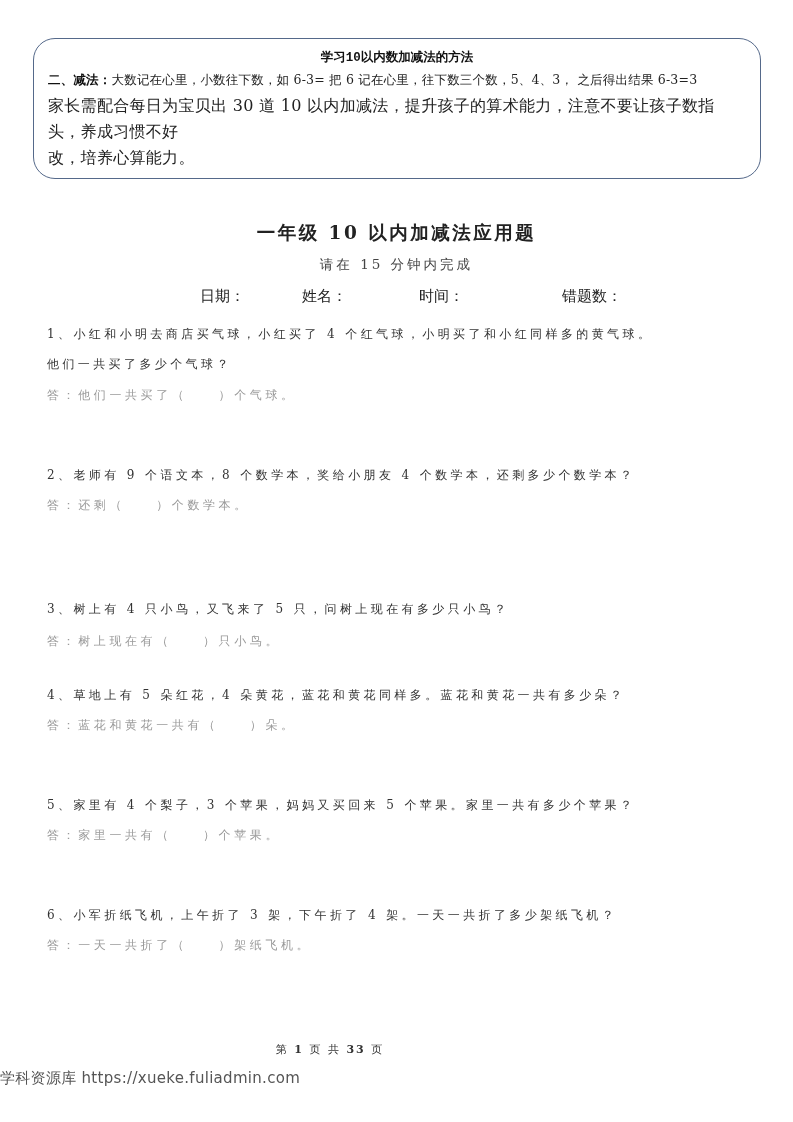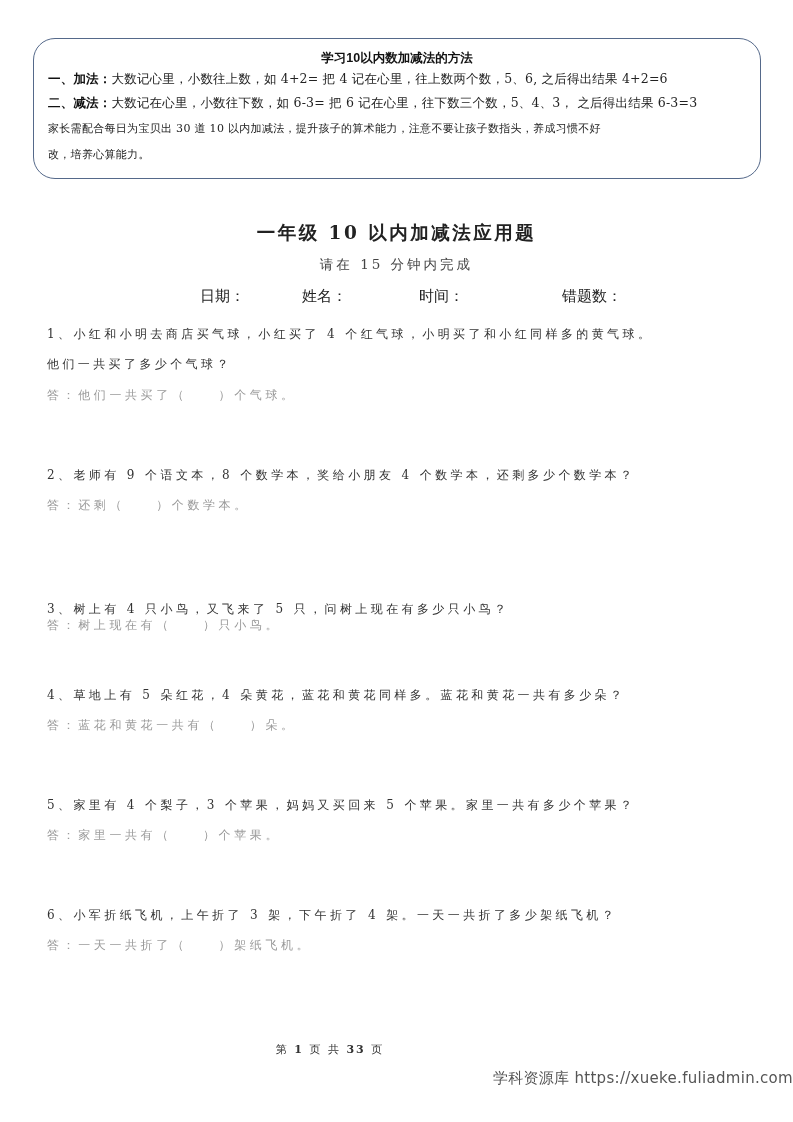--- a/index.html
+++ b/index.html
@@ -7,30 +7,30 @@
     width: 793px; height: 1122px; position: relative; overflow: hidden;
     font-family: "DejaVu Serif", "Liberation Serif", serif;
     color: #222;
   }
   .tip-box {
     position: absolute; left: 33px; top: 38px; width: 728px; height: 141px;
     border: 1.5px solid #55698a; border-radius: 22px; box-sizing: border-box;
     padding: 10px 14px 0 14px;
   }
   .tip-title {
-    text-align: center; font-family: Liberation Sans, sans-serif;
+    text-align: center; font-family: Liberation Mono, monospace;
     font-weight: bold; font-size: 12.5px; line-height: 18px; color: #111;
   }
   .tip-line {
     font-size: 12.5px; line-height: 26px; color: #222; white-space: nowrap;
     letter-spacing: 0.2px;
   }
   .tip-line b { font-family: "DejaVu Sans", "Liberation Sans", sans-serif; font-weight: bold; color: #111; }
   .tip-line.first { line-height: 22px; margin-top: 1px; }
-  .tip-para { font-size: 11px; line-height: 26px; color: #222; letter-spacing: 0.3px; }
+  .tip-para { font-size: 16px; line-height: 26px; color: #222; letter-spacing: 0.3px; }
 
   .main-title {
     position: absolute; left: 0; width: 793px; top: 220px; text-align: center;
     font-family: "DejaVu Serif", "Liberation Serif", serif; font-weight: bold;
     font-size: 18.5px; letter-spacing: 2.5px; color: #222;
   }
   .subtitle {
     position: absolute; left: 0; width: 793px; top: 256px; text-align: center;
     font-size: 13.5px; letter-spacing: 3px; color: #444;
   }
@@ -43,33 +43,30 @@
   }
   .answer {
     position: absolute; left: 47px; font-size: 12px; letter-spacing: 3.6px; color: #9a9a9a;
   }
   .page-num {
     position: absolute; left: 0; width: 660px; top: 1042px; text-align: center;
     font-size: 11px; letter-spacing: 2px; color: #333;
   }
   .page-num b { font-weight: bold; }
   .watermark {
-    position: absolute; left: 0; width: 793px; top: 1069px; text-align: right;
+    position: absolute; left: 0; width: 793px; top: 1069px; text-align: left;
     font-family: "DejaVu Sans", "Liberation Sans", sans-serif;
     font-size: 15px; color: #555; letter-spacing: 0.3px;
   }
 </style>
 </head>
 <body>
 
 <div class="tip-box">
   <div class="tip-title">学习10以内数加减法的方法</div>
-  <div class="tip-line first">
-    <b>一、加法：</b><span>大数记心里，小数往上数，如 4+2= 把 4 记在心里，往上数两个数，5、6, 之后得出结果 4+2=6</span>
-  </div>
   <div class="tip-line">
     <b>二、减法：</b><span>大数记在心里，小数往下数，如 6-3= 把 6 记在心里，往下数三个数，5、4、3， 之后得出结果 6-3=3</span>
   </div>
   <div class="tip-para">家长需配合每日为宝贝出 30 道 10 以内加减法，提升孩子的算术能力，注意不要让孩子数指头，养成习惯不好</div>
   <div class="tip-para">改，培养心算能力。</div>
 </div>
 
 <div class="main-title">一年级 10 以内加减法应用题</div>
 <div class="subtitle">请在 15 分钟内完成</div>
 
@@ -83,21 +80,21 @@
 <div class="question" style="top:319px;">
   <div>1、小红和小明去商店买气球，小红买了 4 个红气球，小明买了和小红同样多的黄气球。</div>
   <div>他们一共买了多少个气球？</div>
 </div>
 <div class="answer" style="top:387px;">答：他们一共买了（　　）个气球。</div>
 
 <div class="question" style="top:460px;">2、老师有 9 个语文本，8 个数学本，奖给小朋友 4 个数学本，还剩多少个数学本？</div>
 <div class="answer" style="top:497px;">答：还剩（　　）个数学本。</div>
 
 <div class="question" style="top:570px;margin-top:24px;">3、树上有 4 只小鸟，又飞来了 5 只，问树上现在有多少只小鸟？</div>
-<div class="answer" style="top:617px;">答：树上现在有（　　）只小鸟。</div>
+<div class="answer" style="top:633px;">答：树上现在有（　　）只小鸟。</div>
 
 <div class="question" style="top:680px;">4、草地上有 5 朵红花，4 朵黄花，蓝花和黄花同样多。蓝花和黄花一共有多少朵？</div>
 <div class="answer" style="top:717px;">答：蓝花和黄花一共有（　　）朵。</div>
 
 <div class="question" style="top:790px;">5、家里有 4 个梨子，3 个苹果，妈妈又买回来 5 个苹果。家里一共有多少个苹果？</div>
 <div class="answer" style="top:827px;">答：家里一共有（　　）个苹果。</div>
 
 <div class="question" style="top:900px;">6、小军折纸飞机，上午折了 3 架，下午折了 4 架。一天一共折了多少架纸飞机？</div>
 <div class="answer" style="top:937px;">答：一天一共折了（　　）架纸飞机。</div>
 

